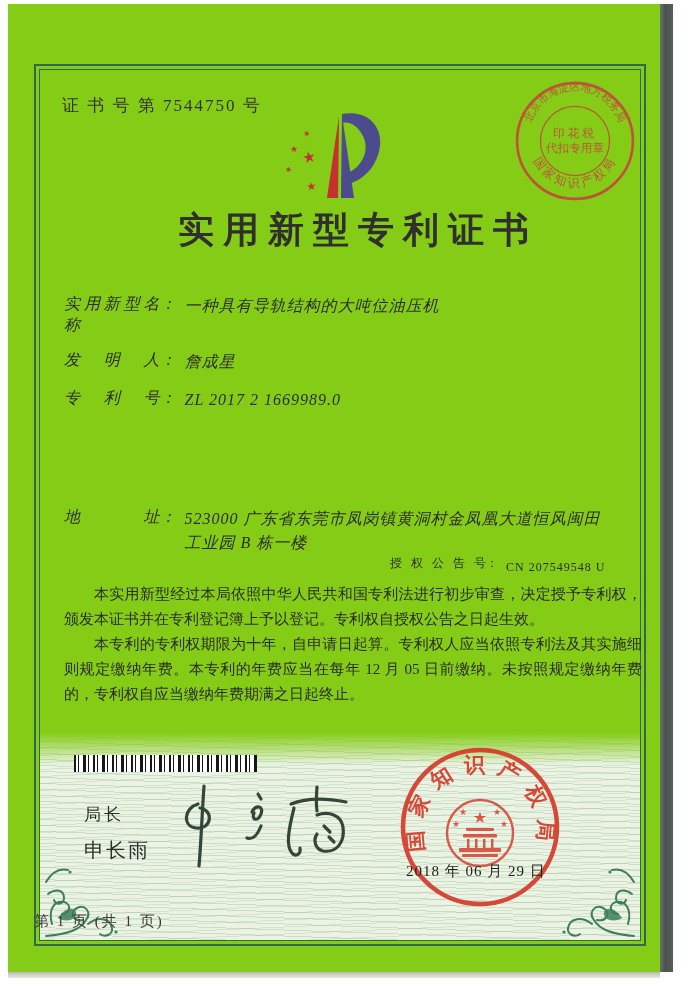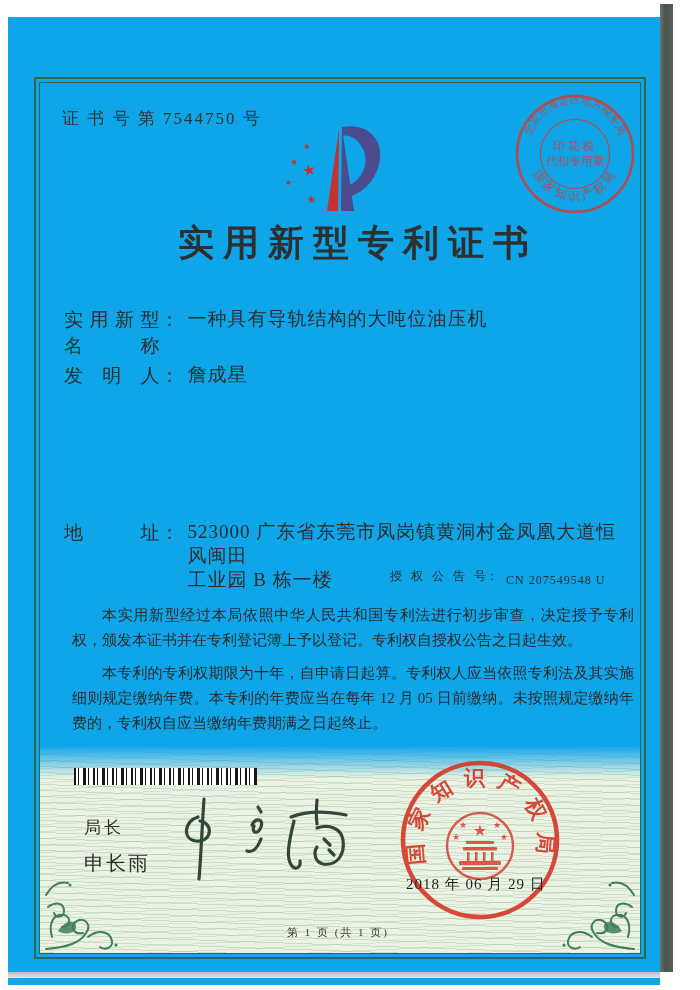--- a/index.html
+++ b/index.html
@@ -1,18 +1,18 @@
 <!DOCTYPE html>
 <html><head>
 <meta charset="utf-8">
 <style>
   html,body{margin:0;padding:0;background:#ffffff;}
   .stage{position:relative;width:700px;height:990px;overflow:hidden;background:#ffffff;
          font-family:"Liberation Serif","DejaVu Serif",serif;color:#2d2d2d;}
-  .paper{position:absolute;left:8px;top:17px;width:652px;height:968px;background:#0ea5e9;}
+  .paper{position:absolute;left:8px;top:4px;width:652px;height:968px;background:#84cc16;}
   .scan-strip{position:absolute;left:660px;top:4px;width:13px;height:968px;
               background:linear-gradient(to right,#6a736c,#49524c 40%,#565f58);}
   .scan-bottom{position:absolute;left:8px;top:972px;width:652px;height:6px;
                background:linear-gradient(#b9bcb2,#e9e9e2);}
   .frame{position:absolute;left:26px;top:60px;width:608px;height:878px;border:2px solid #2d6a4e;}
   .frame-inner{position:absolute;inset:3px;border:1px solid #2d6a4e;}
   .band{position:absolute;left:4px;right:4px;bottom:4px;height:208px;
         background-color:#ecf3e4;
         background-image:
           repeating-linear-gradient(2deg, rgba(110,170,115,.28) 0 1px, rgba(0,0,0,0) 1px 6px),
@@ -20,41 +20,41 @@
         -webkit-mask-image:linear-gradient(to bottom,transparent,#000 16%);
         mask-image:linear-gradient(to bottom,transparent,#000 16%);}
   .corner{position:absolute;bottom:2px;width:96px;height:88px;}
   .corner.left{left:2px;}
   .corner.right{right:2px;transform:scaleX(-1);}
   .cert-number{position:absolute;left:54px;top:90px;font-size:17px;letter-spacing:2px;color:#33332f;}
   .stamp{position:absolute;left:504px;top:74px;width:126px;height:126px;opacity:.88;}
   .logo{position:absolute;left:268px;top:102px;width:118px;height:96px;}
   .cert-title{position:absolute;left:26px;top:202px;width:608px;text-align:center;
               font-size:36px;font-weight:700;letter-spacing:9px;color:#2f2f2f;padding-left:20px;}
-  .field{position:absolute;left:56px;font-size:19px;letter-spacing:.5px;}
+  .field{position:absolute;left:56px;font-size:16px;letter-spacing:.5px;font-style:italic;}
   .flabel{display:inline-block;width:96px;text-align:justify;text-align-last:justify;vertical-align:top;}
   .fcolon{display:inline-block;vertical-align:top;margin-right:8px;}
   .fvalue{display:inline-block;vertical-align:top;letter-spacing:1px;max-width:440px;line-height:24px;}
   .row-two{position:absolute;left:0;top:551px;width:652px;height:24px;}
   .row-two .part-a{position:absolute;left:56px;font-size:16px;}
   .row-two .part-b{position:absolute;left:382px;font-size:12px;}
   .paras{position:absolute;left:56px;top:578px;width:578px;font-size:15px;line-height:25px;
          text-align:justify;color:#2b2b2b;}
-  .paras p{margin:8px;text-indent:2em;}
+  .paras p{margin:0;text-indent:2em;}
   .barcode{position:absolute;left:66px;top:751px;width:183px;height:17px;
            background:repeating-linear-gradient(90deg,
              #171717 0 2px,#fff 2px 4px,#171717 4px 5px,#fff 5px 9px,
              #171717 9px 12px,#fff 12px 14px,#171717 14px 15px,#fff 15px 19px);}
   .director-title{position:absolute;left:76px;top:799px;font-size:17px;letter-spacing:3px;}
   .director-name{position:absolute;left:76px;top:833px;font-size:20px;letter-spacing:2px;}
   .signature{position:absolute;left:148px;top:770px;width:212px;height:102px;}
   .seal{position:absolute;left:386px;top:737px;width:172px;height:172px;opacity:.92;}
   .seal-date{position:absolute;left:398px;top:858px;font-size:15px;letter-spacing:1px;color:#1f1f1f;z-index:5;}
-  .footer{position:absolute;left:26px;top:908px;width:608px;text-align:center;
-          font-size:11px;letter-spacing:2px;color:#3a3a36;}
+  .footer{position:absolute;left:26px;top:908px;width:608px;text-align:left;
+          font-size:15px;letter-spacing:2px;color:#3a3a36;}
   svg text{font-family:"Liberation Serif","DejaVu Serif",serif;}
 </style>
 </head>
 <body>
 
 <div class="stage">
   <div class="paper">
 
     <div class="frame">
       <div class="frame-inner"></div>
@@ -113,20 +113,23 @@
     </svg>
 
     <div class="cert-title">实用新型专利证书</div>
 
     <div class="field" style="top:290px">
       <span class="flabel">实用新型名称</span><span class="fcolon">：</span><span class="fvalue">一种具有导轨结构的大吨位油压机</span>
     </div>
     <div class="field" style="top:346px">
       <span class="flabel">发明人</span><span class="fcolon">：</span><span class="fvalue">詹成星</span>
     </div>
+    <div class="field" style="top:384px">
+      <span class="flabel">专利号</span><span class="fcolon">：</span><span class="fvalue">ZL 2017 2 1669989.0</span>
+    </div>
     <div class="field" style="top:503px">
       <span class="flabel">地址</span><span class="fcolon">：</span><span class="fvalue"><span>523000 广东省东莞市凤岗镇黄洞村金凤凰大道恒风闽田</span><br><span>工业园 B 栋一楼</span></span>
     </div>
     <div class="row-two">
       <div class="part-b">
         <span class="flabel">授权公告号</span><span class="fcolon">：</span><span class="fvalue">CN 207549548 U</span>
       </div>
     </div>
 
     <div class="paras">

